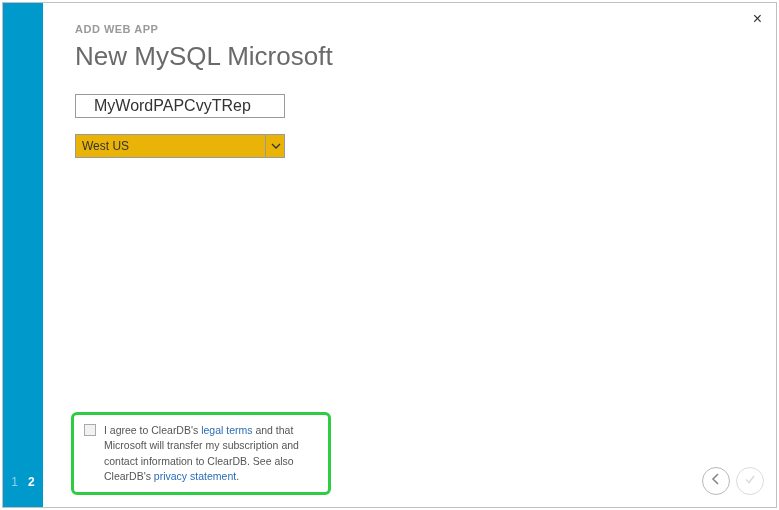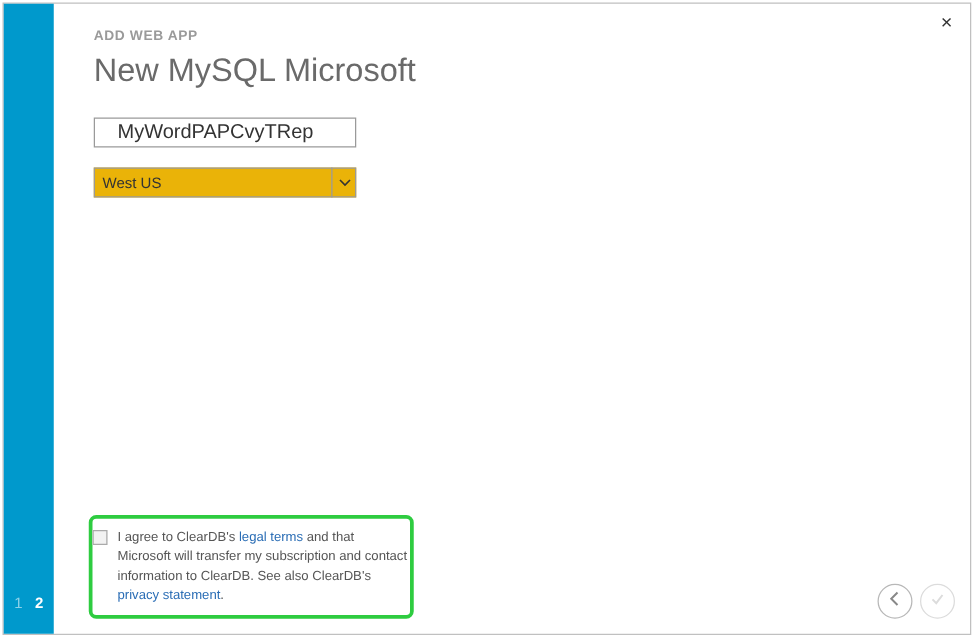--- a/index.html
+++ b/index.html
@@ -116,21 +116,21 @@
     pointer-events: none;
   }
   .select-caret svg { width: 10px; height: 10px; }
   .consent-box {
     position: absolute;
     left: 28px;
     bottom: 12px;
     width: 260px;
     border: 3px solid #2ecc40;
     border-radius: 6px;
-    padding: 8px 0;
+    padding: 8px 10px;
     font-size: 10.5px;
     line-height: 1.45;
     color: #555;
   }
   .consent-box .row { display: flex; gap: 8px; }
   .consent-check {
     width: 12px;
     height: 12px;
     border: 1px solid #aaa;
     background: #f2f2f2;

